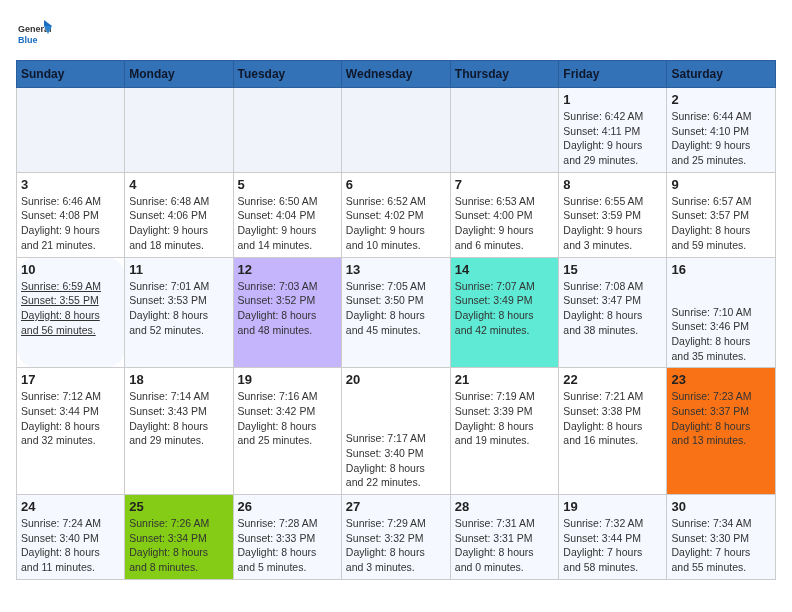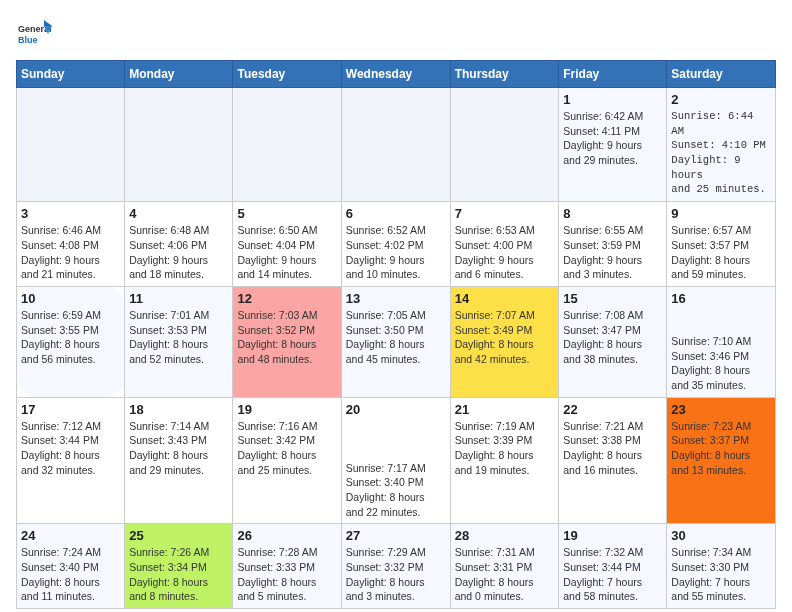--- a/index.html
+++ b/index.html
@@ -37,21 +37,21 @@
       font-size: 15px;
       color: #444;
     }
     .calendar {
       width: 100%;
       border-collapse: collapse;
       font-size: 11px;
     }
     .calendar th {
       background: #3472b8;
-      color: #ffffff;
+      color: #0f172a;
       padding: 6px 4px;
       text-align: left;
       font-size: 12px;
       font-weight: bold;
       border: 1px solid #2a5d9e;
     }
     .calendar td {
       border: 1px solid #ccc;
       vertical-align: top;
       padding: 4px;
@@ -125,21 +125,21 @@
         <td class="empty-cell"></td>
         <td style="background: rgb(245, 248, 255);">
           <span class="day-num">1</span>
           <div class="day-info" style="white-space: pre-line;">Sunrise: 6:42 AM
 Sunset: 4:11 PM
 Daylight: 9 hours
 and 29 minutes.</div>
         </td>
         <td style="background: rgb(245, 248, 255);">
           <span class="day-num">2</span>
-          <div class="day-info" style="white-space: pre-line; font-family: Liberation Mono, monospace;">Sunrise: 6:44 AM
+          <div class="day-info" style="white-space: pre-line;">Sunrise: 6:44 AM
 Sunset: 4:10 PM
 Daylight: 9 hours
 and 25 minutes.</div>
         </td>
       </tr>
       <tr>
         <td style="background: rgb(255, 255, 255);">
           <span class="day-num">3</span>
           <div class="day-info" style="white-space: pre-line;">Sunrise: 6:46 AM
 Sunset: 4:08 PM
@@ -185,47 +185,47 @@
           <span class="day-num">9</span>
           <div class="day-info" style="white-space: pre-line;">Sunrise: 6:57 AM
 Sunset: 3:57 PM
 Daylight: 8 hours
 and 59 minutes.</div>
         </td>
       </tr>
       <tr>
         <td style="background: rgb(245, 248, 255); border-radius: 20px;">
           <span class="day-num">10</span>
-          <div class="day-info" style="white-space: pre-line;">Sunrise: 6:59 AM
+          <div class="day-info" style="white-space: pre-line; text-decoration: underline;">Sunrise: 6:59 AM
 Sunset: 3:55 PM
 Daylight: 8 hours
 and 56 minutes.</div>
         </td>
         <td style="background: rgb(245, 248, 255);">
           <span class="day-num">11</span>
           <div class="day-info" style="white-space: pre-line;">Sunrise: 7:01 AM
 Sunset: 3:53 PM
 Daylight: 8 hours
 and 52 minutes.</div>
         </td>
-        <td style="background: #fca5a5;">
+        <td style="background: #c4b5fd;">
           <span class="day-num">12</span>
           <div class="day-info" style="white-space: pre-line;">Sunrise: 7:03 AM
 Sunset: 3:52 PM
 Daylight: 8 hours
 and 48 minutes.</div>
         </td>
         <td style="background: rgb(245, 248, 255);">
           <span class="day-num">13</span>
           <div class="day-info" style="white-space: pre-line;">Sunrise: 7:05 AM
 Sunset: 3:50 PM
 Daylight: 8 hours
 and 45 minutes.</div>
         </td>
-        <td style="background: #fde047;">
+        <td style="background: #5eead4;">
           <span class="day-num">14</span>
           <div class="day-info" style="white-space: pre-line;">Sunrise: 7:07 AM
 Sunset: 3:49 PM
 Daylight: 8 hours
 and 42 minutes.</div>
         </td>
         <td style="background: rgb(245, 248, 255);">
           <span class="day-num">15</span>
           <div class="day-info" style="white-space: pre-line;">Sunrise: 7:08 AM
 Sunset: 3:47 PM
@@ -292,21 +292,21 @@
         </td>
       </tr>
       <tr>
         <td style="background: rgb(245, 248, 255);">
           <span class="day-num">24</span>
           <div class="day-info" style="white-space: pre-line;">Sunrise: 7:24 AM
 Sunset: 3:40 PM
 Daylight: 8 hours
 and 11 minutes.</div>
         </td>
-        <td style="background: #bef264;">
+        <td style="background: #84cc16;">
           <span class="day-num">25</span>
           <div class="day-info" style="white-space: pre-line;">Sunrise: 7:26 AM
 Sunset: 3:34 PM
 Daylight: 8 hours
 and 8 minutes.</div>
         </td>
         <td style="background: rgb(245, 248, 255);">
           <span class="day-num">26</span>
           <div class="day-info" style="white-space: pre-line;">Sunrise: 7:28 AM
 Sunset: 3:33 PM

